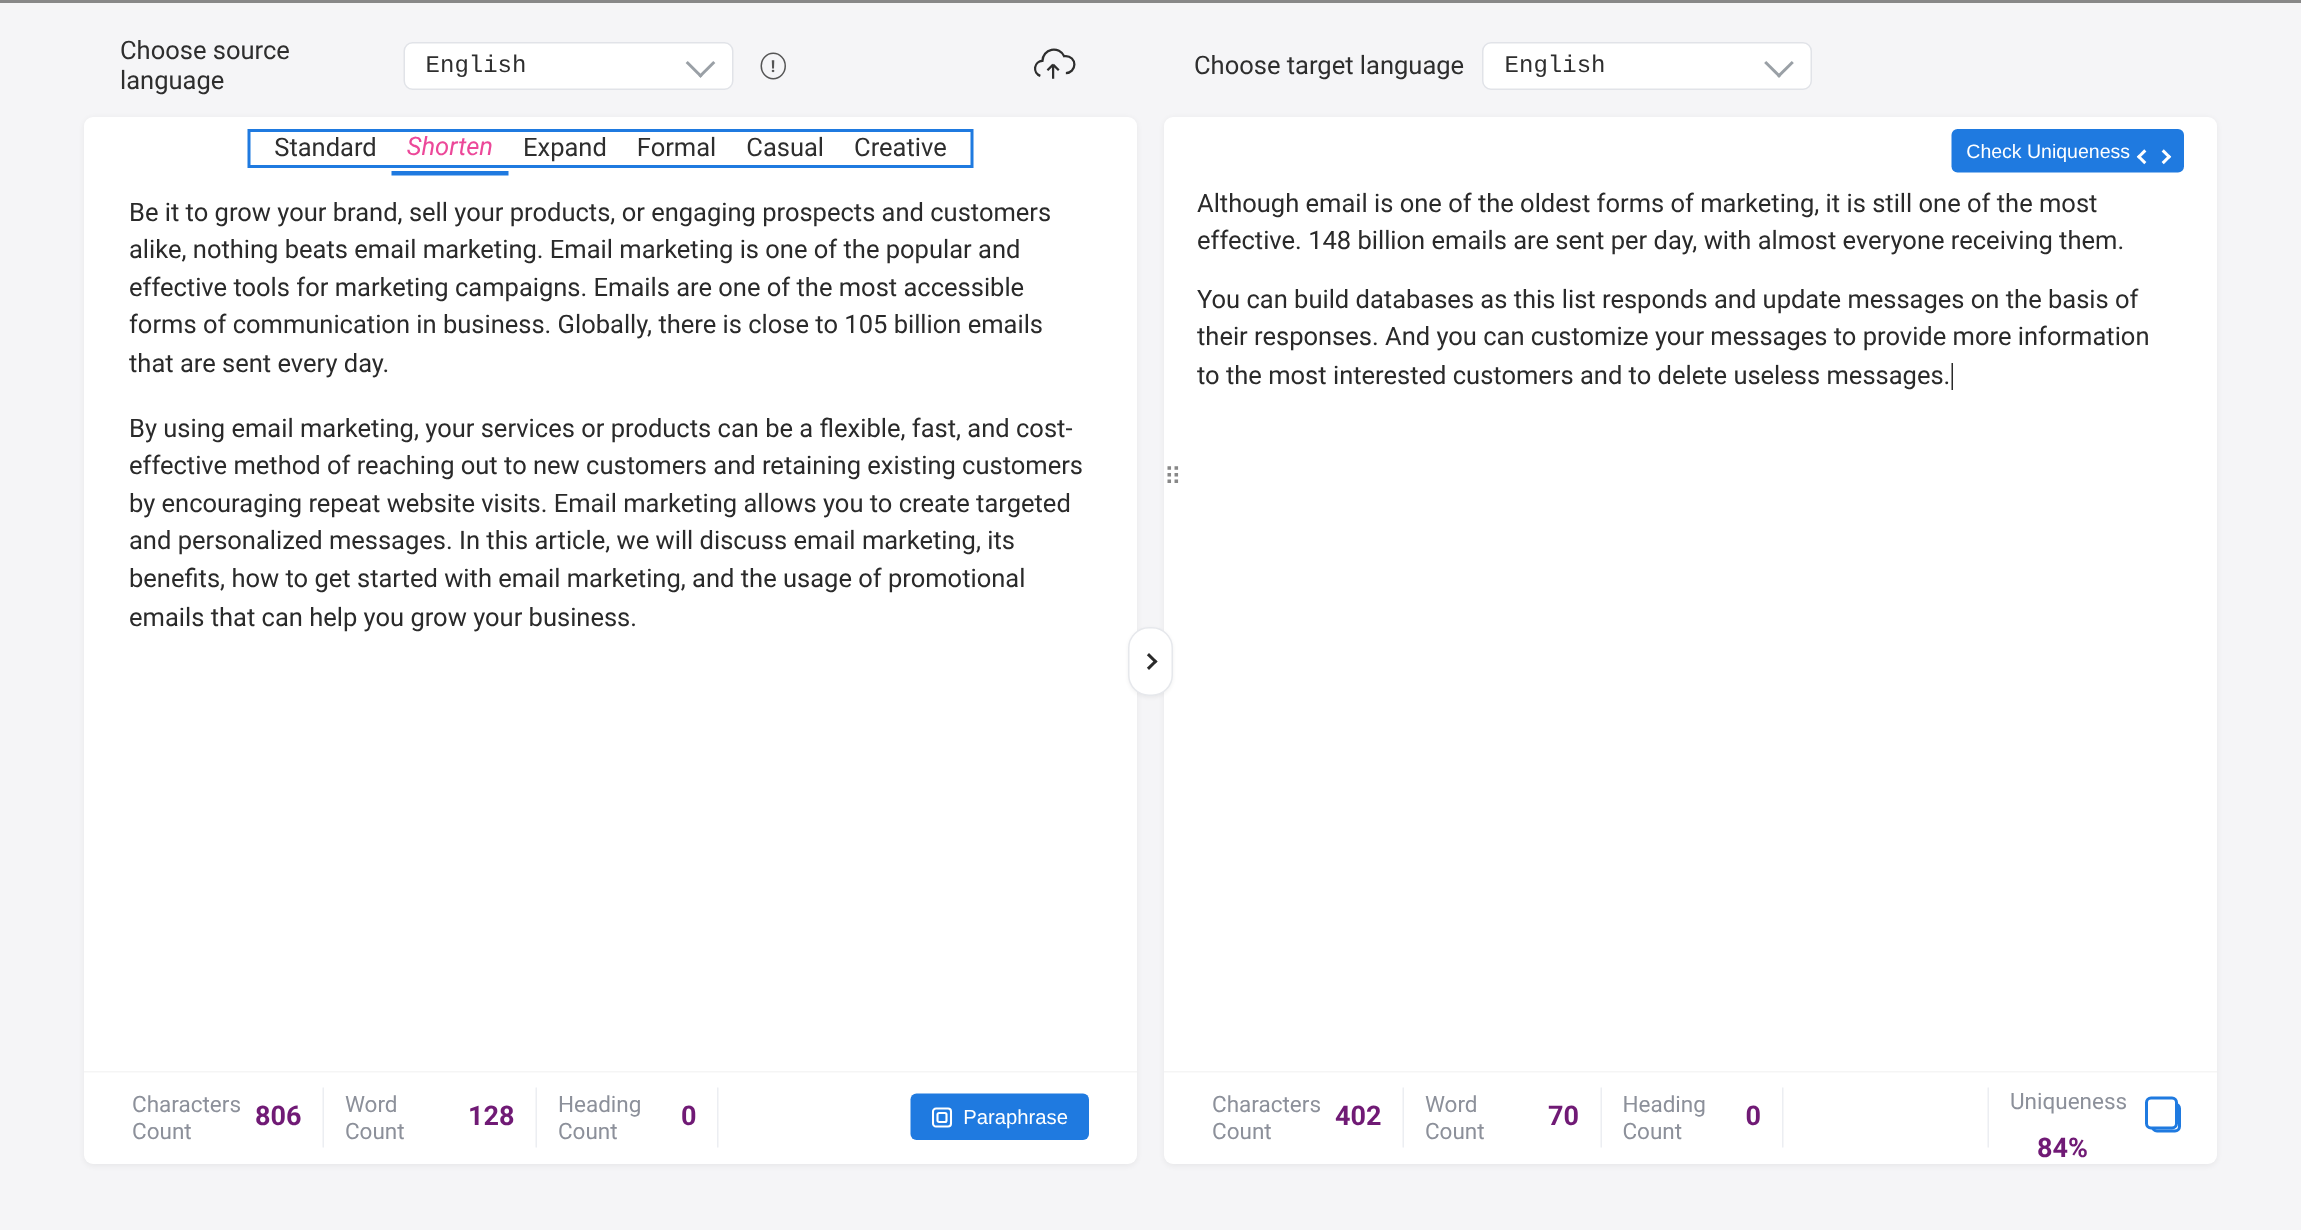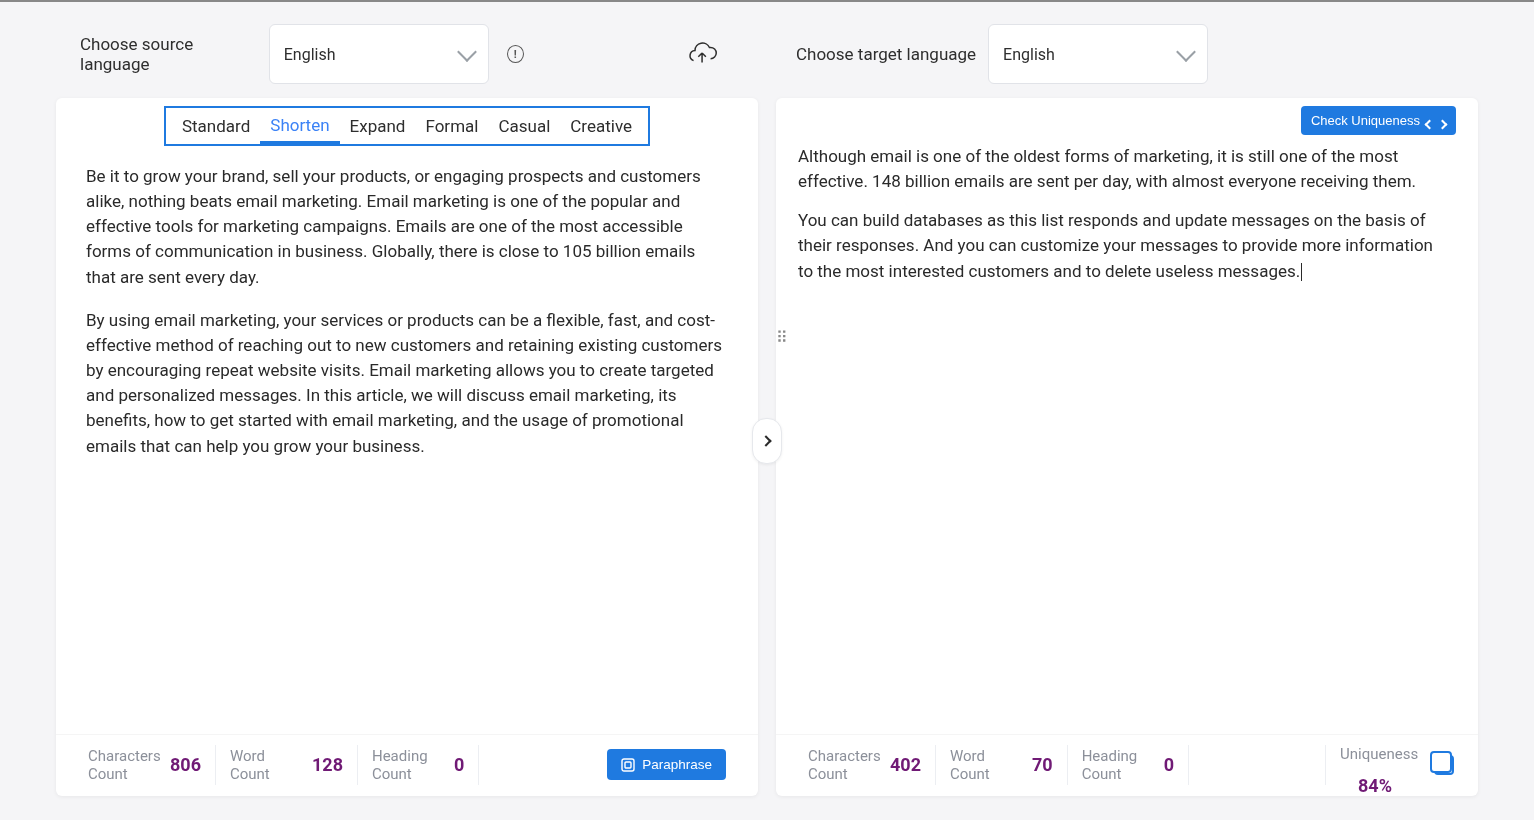--- a/index.html
+++ b/index.html
@@ -32,24 +32,25 @@
   }
   .lang-select {
     display: flex;
     align-items: center;
     justify-content: space-between;
     background: #fff;
     border: 1px solid #e1e3e8;
     border-radius: 6px;
     padding: 10px 14px;
     min-width: 220px;
-    height: 60px;
+    height: 32px;
     font-size: 16px;
     color: #2e2e2e;
     cursor: pointer;
+    font-family: Liberation Mono, monospace;
   }
   .chevron-down {
     width: 14px; height: 14px;
     transform: rotate(45deg);
     border-right: 2px solid #9aa0a6;
     border-bottom: 2px solid #9aa0a6;
     margin-top: -4px;
   }
   .info-icon {
     width: 18px; height: 18px;
@@ -83,32 +84,33 @@
     height: 698px;
     position: relative;
   }
   .tabs-outline {
     margin: 8px auto 0 auto;
     border: 2px solid #1f7ae0;
     display: flex;
     align-items: center;
     gap: 0;
     padding: 0 6px;
-    height: 40px;
+    height: 26px;
     width: fit-content;
   }
   .tab {
     font-size: 17px;
     padding: 6px 10px 6px 10px;
     cursor: pointer;
     color: #2e2e2e;
   }
   .tab.active {
-    color: #3b82f6;
+    color: #ec4899;
     border-bottom: 3px solid #1f7ae0;
+    font-style: italic;
   }
   .text-area {
     padding: 18px 30px 10px 30px;
     font-size: 17px;
     line-height: 1.48;
     color: #2a2a2a;
     flex: 1;
     overflow: hidden;
   }
   .text-area p { margin-bottom: 18px; }

